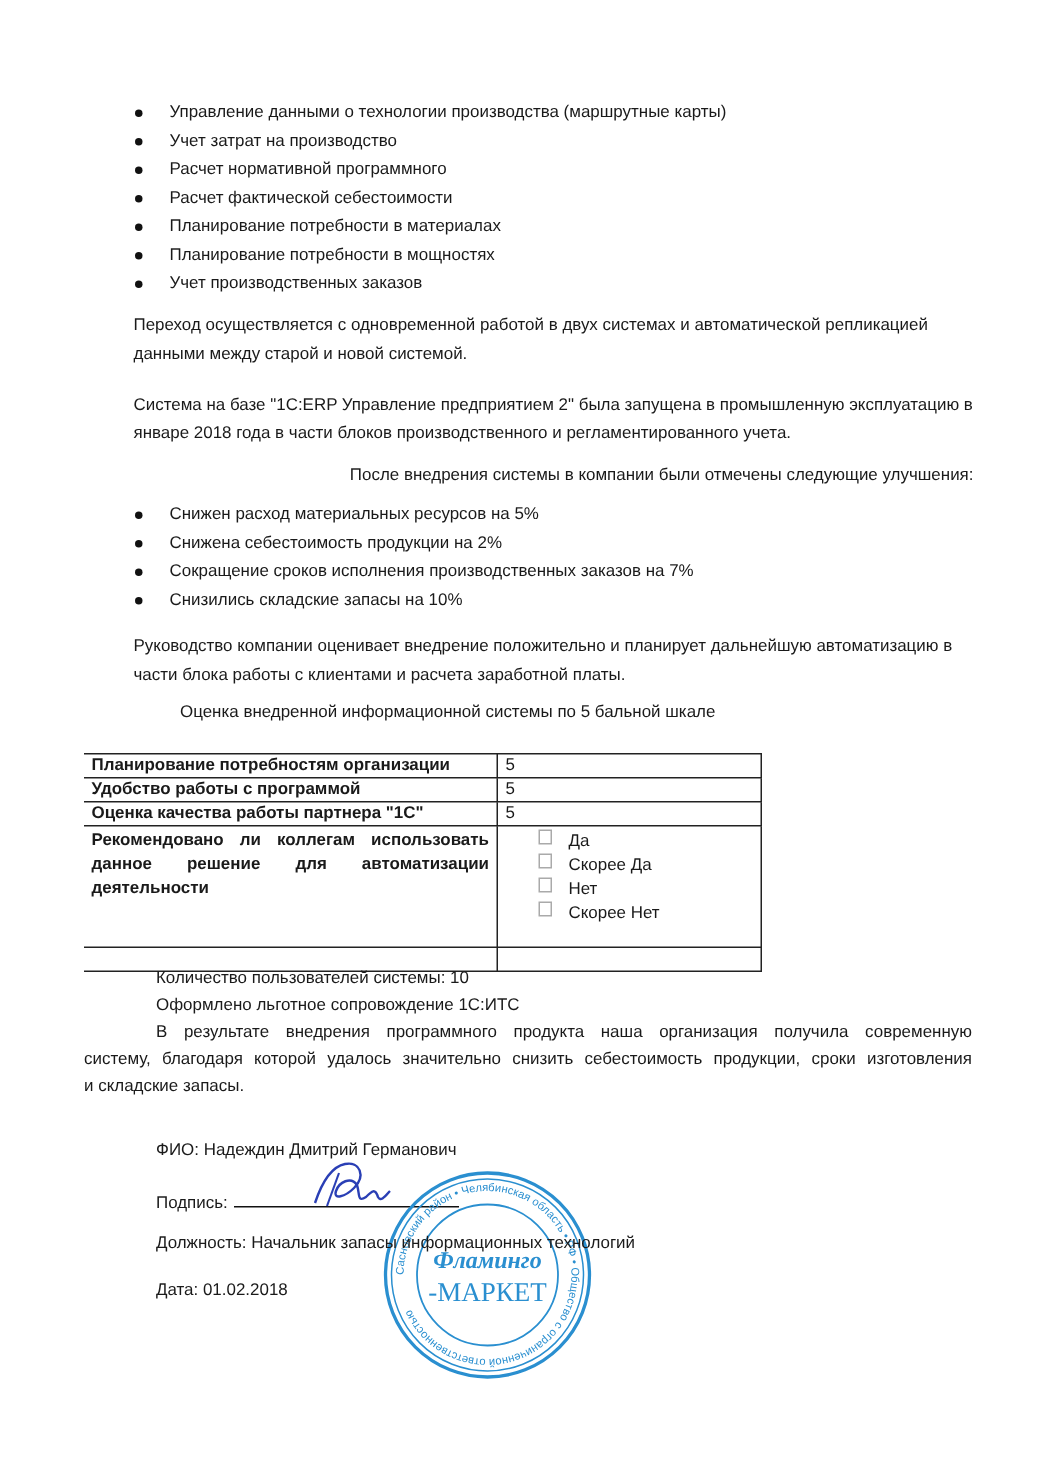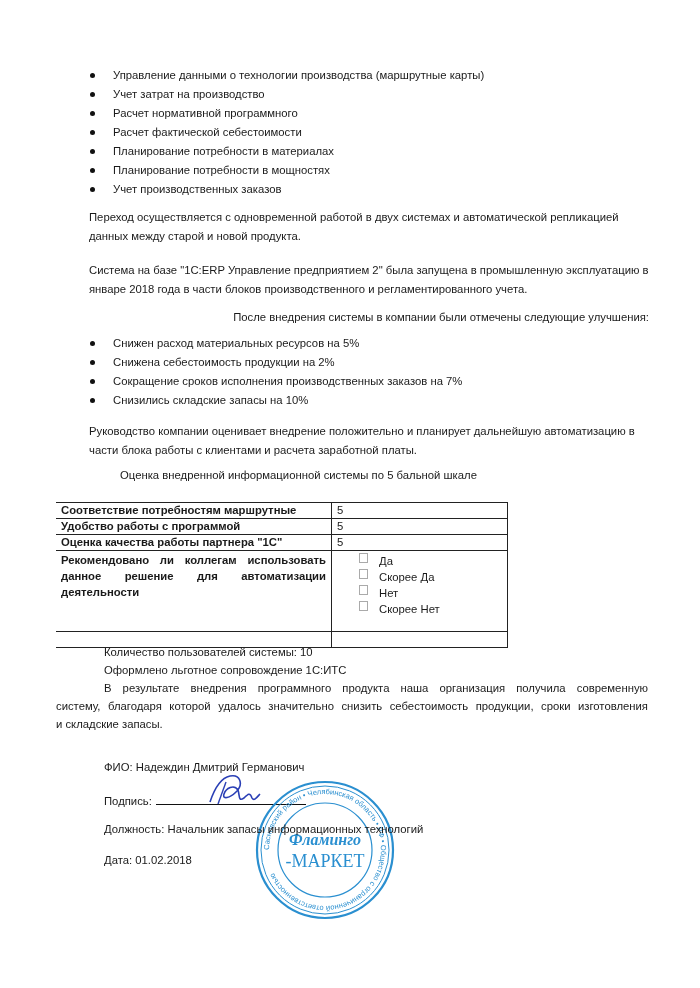--- a/index.html
+++ b/index.html
@@ -47,21 +47,21 @@
   <li><span class="dot"></span><span>Учет затрат на производство</span></li>
   <li><span class="dot"></span><span>Расчет нормативной программного</span></li>
   <li><span class="dot"></span><span>Расчет фактической себестоимости</span></li>
   <li><span class="dot"></span><span>Планирование потребности в материалах</span></li>
   <li><span class="dot"></span><span>Планирование потребности в мощностях</span></li>
   <li><span class="dot"></span><span>Учет производственных заказов</span></li>
 </ul>
 
 <div class="para" style="top:208px;">
   <div>Переход осуществляется с одновременной работой в двух системах и автоматической репликацией</div>
-  <div>данных между старой и новой продукта.</div>
+  <div>данными между старой и новой системой.</div>
 </div>
 
 <div class="para" style="top:261px;">
   <div>Система на базе "1С:ERP Управление предприятием 2" была  запущена в промышленную эксплуатацию в</div>
   <div>январе 2018 года в части блоков производственного и регламентированного учета.</div>
 </div>
 
 <div class="para" style="top:308px;text-align:right;">
   <div>После внедрения системы в компании были отмечены следующие улучшения:</div>
 </div>
@@ -76,21 +76,21 @@
 <div class="para" style="top:422px;">
   <div>Руководство компании оценивает внедрение положительно и планирует дальнейшую автоматизацию в</div>
   <div>части блока работы с клиентами  и расчета заработной платы.</div>
 </div>
 
 <div class="title-center">Оценка внедренной информационной системы по 5 бальной шкале</div>
 
 <table class="rating">
   <tbody>
       <tr>
-    <td class="c1">Соответствие потребностям маршрутные</td>
+    <td class="c1">Планирование потребностям организации</td>
     <td class="c2">5</td>
   </tr>
   <tr>
     <td class="c1">Удобство работы с программой</td>
     <td class="c2">5</td>
   </tr>
   <tr>
     <td class="c1">Оценка качества работы партнера "1С"</td>
     <td class="c2">5</td>
   </tr>

